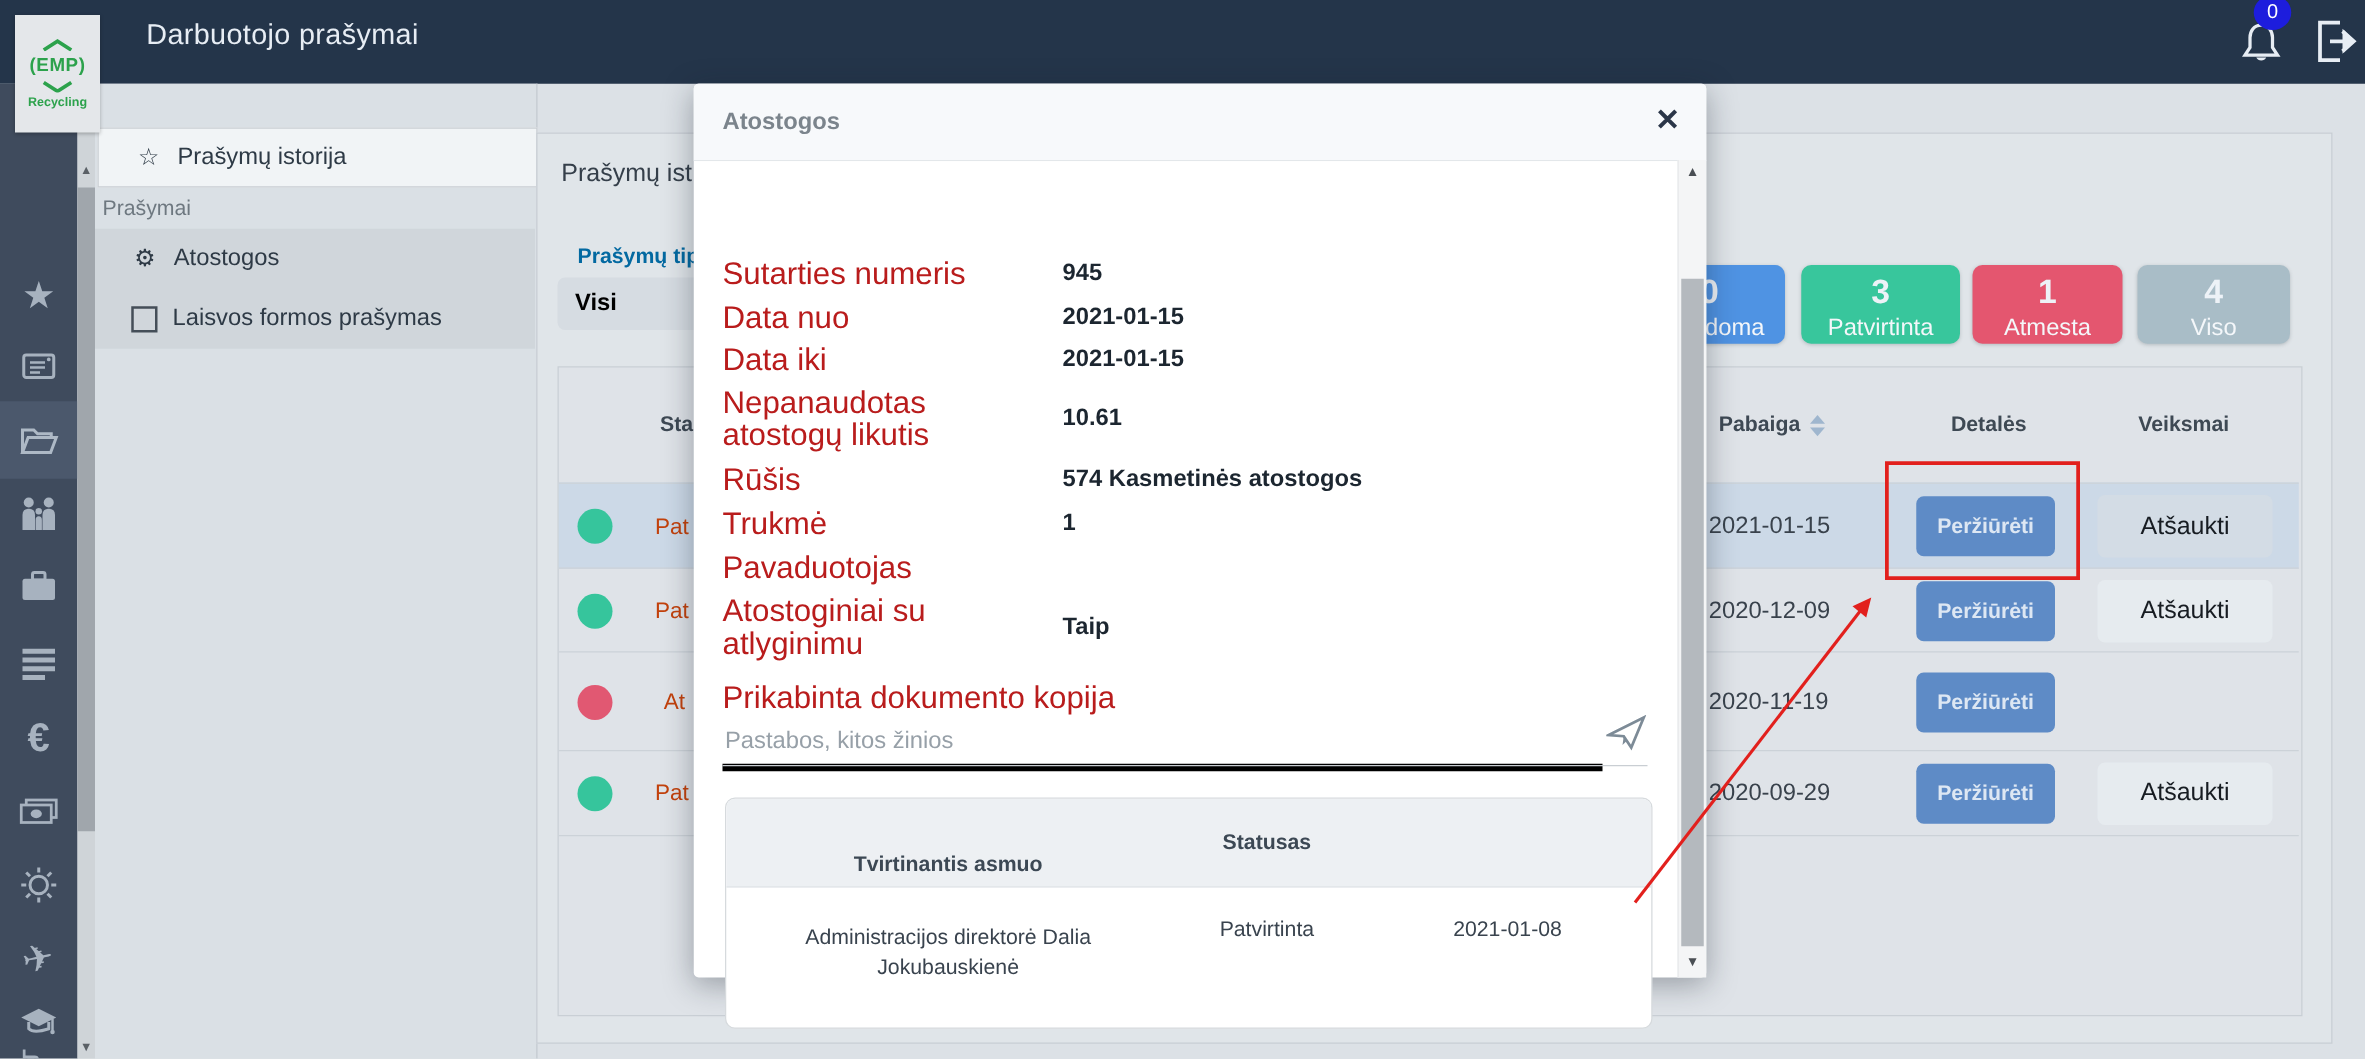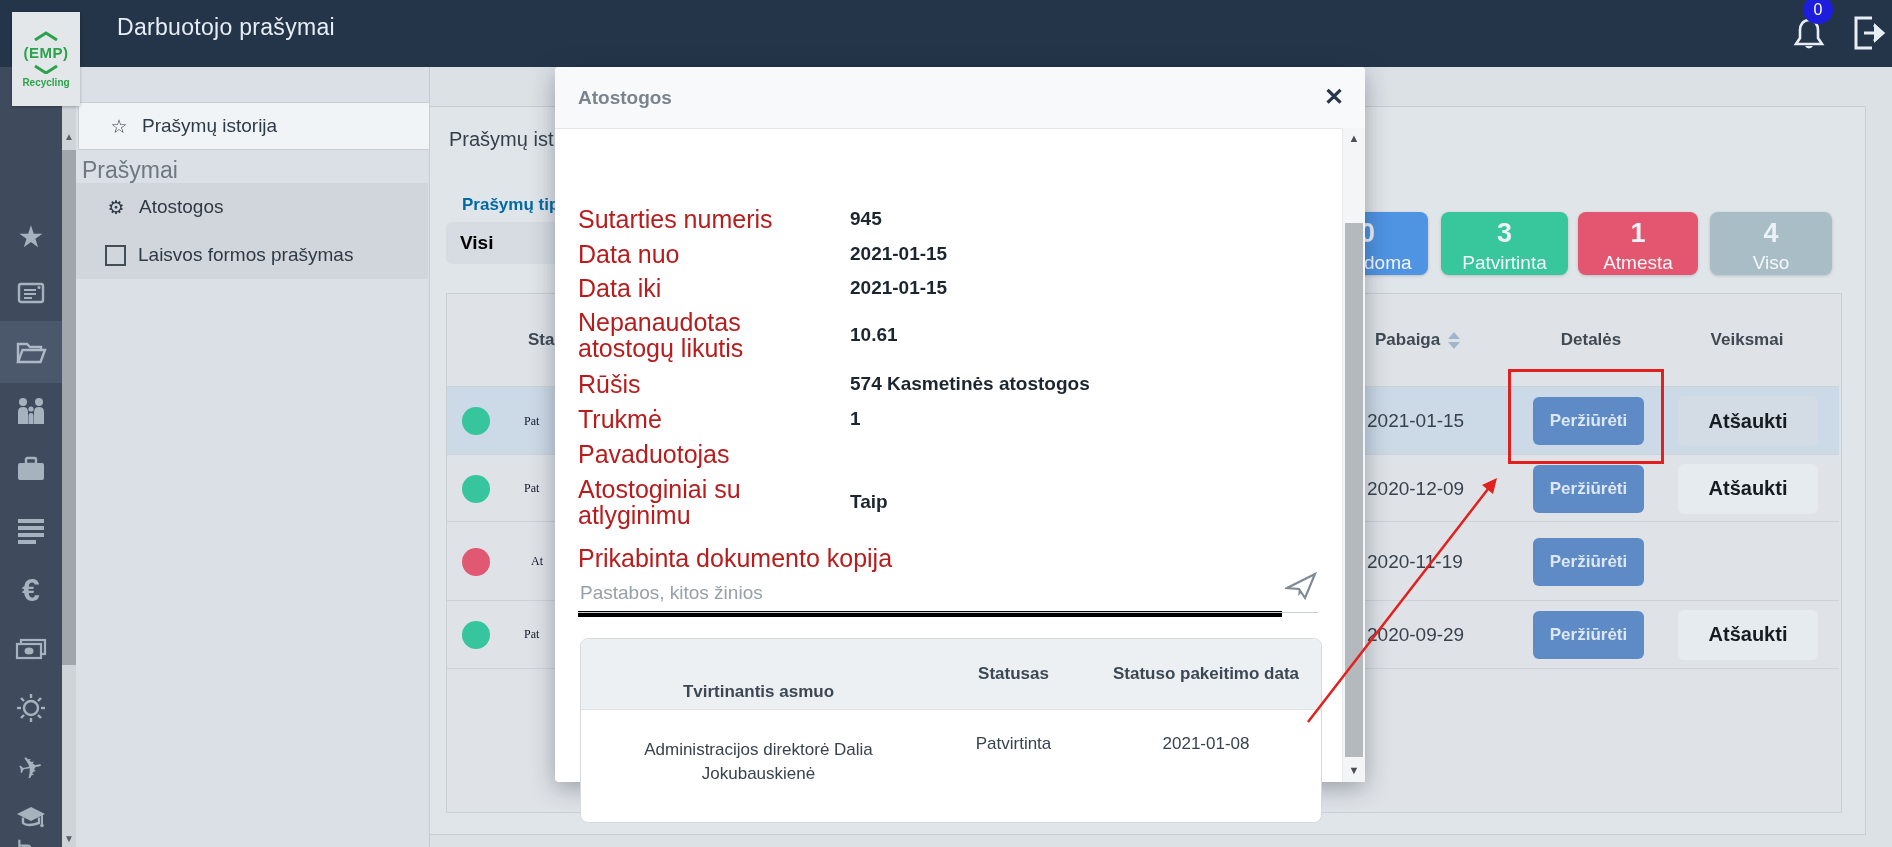--- a/index.html
+++ b/index.html
@@ -15,21 +15,21 @@
   
   .sidebar{left:0;top:67px;width:62px;height:780px;background:#3f4b5d;}
   .side-item{position:absolute;left:0;width:62px;height:58px;display:flex;align-items:center;justify-content:center;color:#a7b2bf;}
   .side-item.active{background:#4b586c;}
   .side-scroll{left:62px;top:67px;width:14px;height:780px;background:#cfd4d8;}
   .scroll-arrow{color:#5a6066;font-size:10px;width:14px;text-align:center;}
   .side-thumb{left:62px;top:150px;width:14px;height:515px;background:#a0a6ac;}
   
   .panel{left:76px;top:67px;width:353px;height:780px;background:#dae0e5;border-right:1px solid #c3c9cf;}
   .history-item{left:78px;top:102px;width:350px;height:46px;background:#f1f4f6;border:1px solid #c9ced3;display:flex;align-items:center;color:#2e3a46;font-size:19px;}
-  .panel-label{left:82px;top:157px;color:#6e7880;font-size:23px;}
+  .panel-label{left:82px;top:157px;color:#6e7880;font-size:17px;}
   .panel-section{left:76px;top:183px;width:352px;height:96px;background:#d0d6db;}
   .panel-item{position:absolute;left:0;width:352px;height:48px;display:flex;align-items:center;color:#2e3a46;font-size:19px;}
   .pi-icon{width:26px;margin-left:27px;margin-right:10px;color:#2e3a46;font-size:19px;text-align:center;}
   .checkbox{display:inline-block;width:17px;height:17px;border:2px solid #444e58;background:transparent;margin-left:29px;margin-right:12px;}
   
   .card{left:429px;top:106px;width:1435px;height:727px;background:#e0e5e9;border:1px solid #c7cdd3;}
   .main-heading{left:449px;top:128px;color:#353f4a;font-size:20px;}
   .filter-label{left:462px;top:195px;color:#0369a1;font-size:17px;font-weight:600;}
   .visi-box{left:446px;top:222px;width:170px;height:42px;background:#d6dce2;border-radius:6px;display:flex;align-items:center;color:#000000;font-size:19px;font-weight:600;}
   .visi-box span{margin-left:14px;}
@@ -39,24 +39,24 @@
   
   .rtable{left:446px;top:293px;width:1394px;height:518px;border:1px solid #c9cfd5;background:#dfe3e8;}
   .rt-headtxt{position:absolute;top:36px;color:#3e4954;font-size:17px;font-weight:600;}
   .sort-icon{display:inline-block;vertical-align:middle;margin-left:8px;}
   .sort-icon i{display:block;width:0;height:0;border-left:6px solid transparent;border-right:6px solid transparent;}
   .sort-up{border-bottom:7px solid #9fb6ce;margin-bottom:3px;}
   .sort-down{border-top:7px solid #9fb6ce;}
   .rt-row{position:absolute;left:0;width:1392px;border-top:1px solid #ccd2d8;display:flex;align-items:center;}
   .rt-row.hl{background:#ccd9e7;}
   .circle{position:absolute;left:15px;width:28px;height:28px;border-radius:50%;}
-  .statfrag{position:absolute;left:77px;color:#0f172a;font-size:12px;font-family:Liberation Serif, serif;}
+  .statfrag{position:absolute;left:77px;color:#c2410c;font-size:18px;}
   .datecell{position:absolute;left:920px;color:#39424c;font-size:19px;}
   .view-btn{position:absolute;left:1086px;width:111px;height:48px;background:#5e8bc6;border:none;border-radius:6px;color:#dde7f3;font-size:17px;font-weight:600;font-family:inherit;cursor:pointer;}
-  .cancel-btn{position:absolute;left:1231px;width:140px;height:50px;border:none;border-radius:6px;color:#171c22;font-size:20px;font-weight:700;font-family:inherit;cursor:pointer;}
+  .cancel-btn{position:absolute;left:1231px;width:140px;height:50px;border:none;border-radius:6px;color:#171c22;font-size:20px;font-weight:400;font-family:inherit;cursor:pointer;}
   .cancel-dark{background:#d3dce5;}
   .cancel-light{background:#e6ebef;}
   
   .modal{left:555px;top:67px;width:810px;height:715px;background:#fff;border-radius:4px;box-shadow:0 6px 24px rgba(20,30,40,.35);z-index:50;}
   .modal-head{position:absolute;left:0;top:0;width:810px;height:61px;background:#f7f9fb;border-bottom:1px solid #e3e7ea;border-radius:4px 4px 0 0;}
   .modal-title{position:absolute;left:23px;top:0;height:61px;display:flex;align-items:center;color:#7b848c;font-size:19px;font-weight:600;}
   .modal-close{position:absolute;right:16px;top:15px;width:30px;height:30px;border:none;background:transparent;color:#2b3648;font-size:24px;font-weight:700;cursor:pointer;line-height:30px;text-align:center;padding:0;}
   .field-row{position:absolute;left:23px;width:740px;display:flex;align-items:center;}
   .f-label{width:250px;color:#b91c1c;font-size:25px;line-height:26px;}
   .f-value{margin-left:22px;color:#1c2630;font-size:19px;font-weight:700;}
@@ -331,21 +331,20 @@
       <svg class="icon-svg" width="32" height="30" viewBox="0 0 32 30">
           <path d="M2 16 L30 2 L20 26 L14 17 Z" fill="none" stroke="#7d8b97" stroke-width="2.2"></path>
           <path d="M14 17 L13 24 L16.5 20.5" fill="#7d8b97"></path>
         </svg>
     </div>
 
     <div class="appr-box" style="top:571px;height:183px;">
       <div class="appr-head">
         <div class="appr-hcell c1">Tvirtinantis asmuo</div>
         <div class="appr-hcell c2">Statusas</div>
-        <div class="appr-hcell c3" style="padding:0 20px;width:190px;">Statuso pakeitimo data</div>
       </div>
       <div class="appr-row">
         <div class="appr-cell c1" style="padding:0 35px;width:285px;">Administracijos direktorė Dalia Jokubauskienė</div>
         <div class="appr-cell c2">Patvirtinta</div>
         <div class="appr-cell c3">2021-01-08</div>
       </div>
     </div>
 
     <div class="modal-scroll">
       <div class="msa" style="top:4px;">▲</div>

